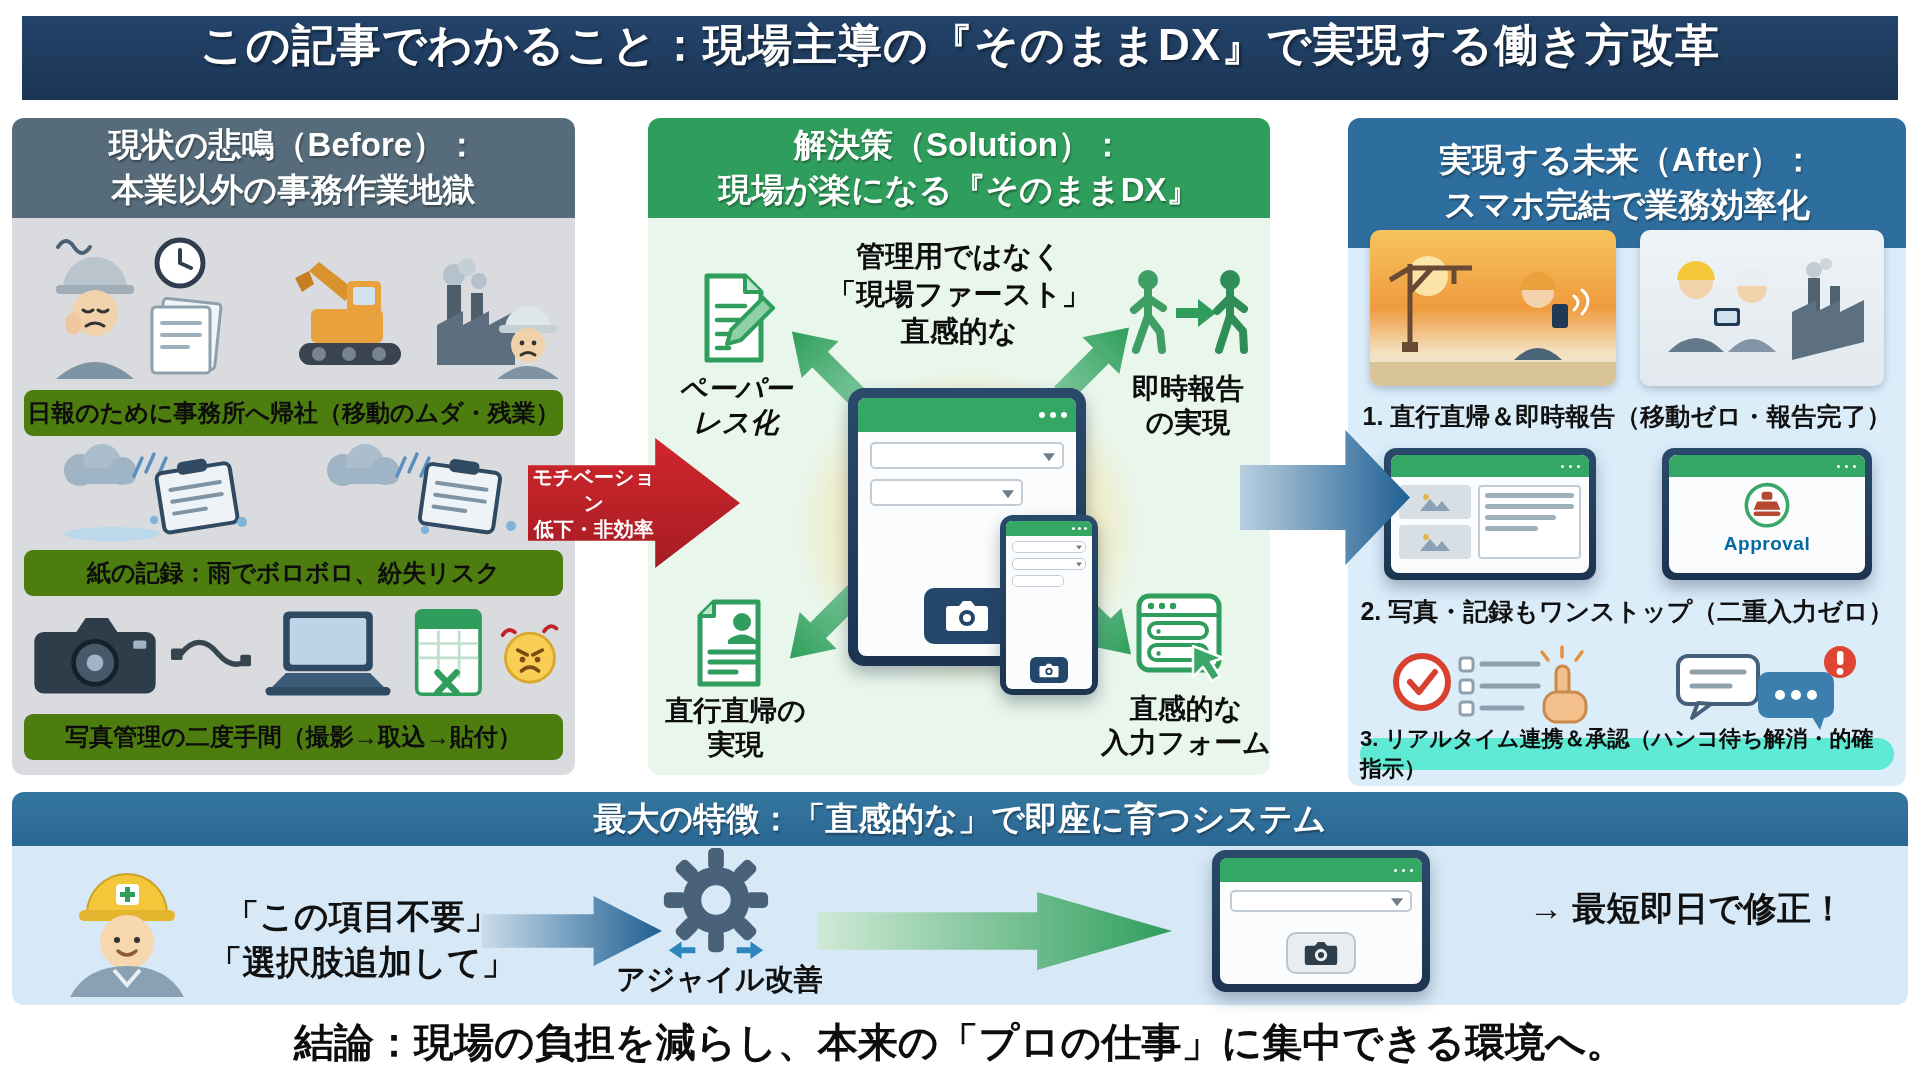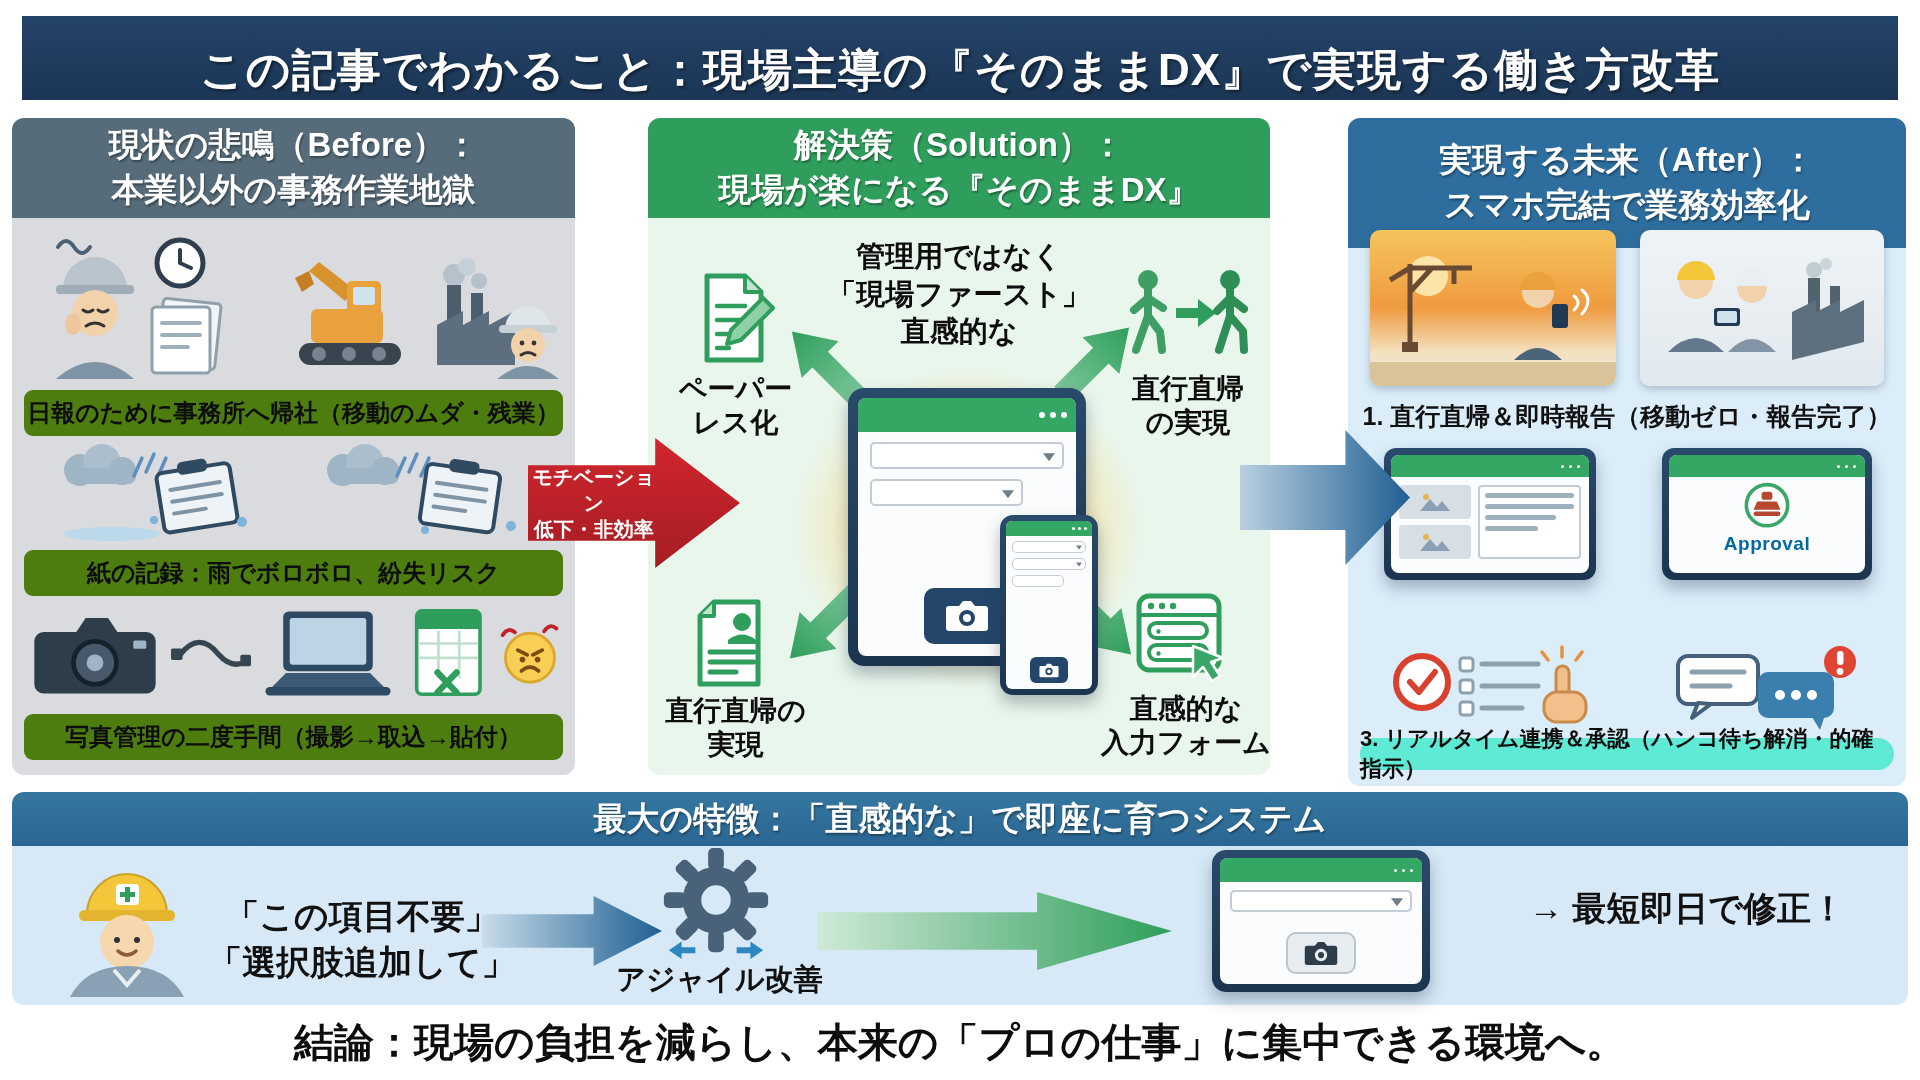--- a/index.html
+++ b/index.html
@@ -8,21 +8,21 @@
     position:relative; background:#ffffff; overflow:hidden;
     font-family:"Liberation Sans","DejaVu Sans",sans-serif;
     color:#111;
   }
   .abs { position:absolute; }
 
   
   .banner {
     left:22px; top:16px; width:1876px; height:84px;
     background:linear-gradient(180deg,#24436a,#1b3655);
-    display:flex; align-items:flex-end; justify-content:center;
+    display:flex; align-items:flex-start; justify-content:center;
     color:#fff; font-size:44px; font-weight:bold; letter-spacing:1px;
     text-shadow:2px 2px 3px rgba(0,0,0,.45);
   }
 
   
   .panel { border-radius:12px; }
   .panel-hdr {
     position:absolute; left:0; top:0; right:0; height:100px;
     border-radius:12px 12px 0 0;
     display:flex; flex-direction:column; align-items:center; justify-content:center;
@@ -268,36 +268,36 @@
   </div>
 
   <span class="abs" style="left:40px; top:150px;">
     <svg width="92" height="100" viewBox="0 0 90 100">
       <path d="M18 8 h38 l16 16 v68 h-54 z" fill="#fff" stroke="#2f9e5c" stroke-width="5" stroke-linejoin="round"></path>
       <path d="M56 8 v16 h16" fill="#bfe5cd" stroke="#2f9e5c" stroke-width="4" stroke-linejoin="round"></path>
       <path d="M28 38 h28 M28 52 h28 M28 66 h16 M28 80 h12" stroke="#2f9e5c" stroke-width="4.5" stroke-linecap="round"></path>
       <path d="M74 30 l10 10 -32 32 -14 4 4 -14 z" fill="#8fd0a6" stroke="#2f9e5c" stroke-width="4" stroke-linejoin="round"></path>
     </svg>
   </span>
-  <div class="sol-label" style="left:0; top:254px; width:175px;">
+  <div class="sol-label" style="left:0; top:254px; width:175px;font-style:italic;">
     <div>ペーパー</div>
     <div>レス化</div>
   </div>
 
   <span class="abs" style="left:472px; top:146px;">
     <svg width="140" height="104" viewBox="0 0 140 104">
       <circle cx="28" cy="16" r="10" fill="#3f9e63"></circle>
       <path d="M28 26 v26 M28 34 l-14 12 M28 34 l15 10 M28 52 l-12 34 M28 52 l12 16 l2 18" stroke="#3f9e63" stroke-width="8" fill="none" stroke-linecap="round" stroke-linejoin="round"></path>
       <path d="M56 44 h22 v-9 l18 14 -18 14 v-9 h-22 z" fill="#2f9e5c"></path>
       <circle cx="110" cy="16" r="10" fill="#2f8e55"></circle>
       <path d="M110 26 v26 M110 34 l-13 13 M110 34 l14 11 M110 52 l-11 34 M110 52 l13 15 l1 19" stroke="#2f8e55" stroke-width="8" fill="none" stroke-linecap="round" stroke-linejoin="round"></path>
     </svg>
   </span>
   <div class="sol-label" style="left:455px; top:254px; width:170px;">
-    <div>直行直帰</div>
+    <div>即時報告</div>
     <div>の実現</div>
   </div>
 
   <div class="abs arrow-green-shape" style="left:130px; top:218px; width:95px; height:58px; background:linear-gradient(90deg,#7cc79a,#2f9e5c); transform:rotate(-135deg);"></div>
   <div class="abs arrow-green-shape" style="left:400px; top:214px; width:95px; height:58px; background:linear-gradient(90deg,#7cc79a,#2f9e5c); transform:rotate(-45deg);"></div>
   <div class="abs arrow-green-shape" style="left:128px; top:478px; width:95px; height:58px; background:linear-gradient(90deg,#7cc79a,#2f9e5c); transform:rotate(135deg);"></div>
   <div class="abs arrow-green-shape" style="left:402px; top:474px; width:95px; height:58px; background:linear-gradient(90deg,#7cc79a,#2f9e5c); transform:rotate(45deg);"></div>
 
   <div class="tab-frame" style="left:200px; top:270px; width:238px; height:278px;">
     <div class="tab-screen">
@@ -462,20 +462,21 @@
         <svg width="54" height="52" viewBox="0 0 60 58">
           <circle cx="30" cy="27" r="23" fill="none" stroke="#3aa768" stroke-width="4"></circle>
           <rect x="24" y="12" width="12" height="9" rx="3" fill="#b5482f"></rect>
           <path d="M19 23 h22 l4 9 h-30 z" fill="#b5482f"></path>
           <rect x="15" y="34" width="30" height="5" rx="2.5" fill="#b5482f"></rect>
         </svg>
         <span class="approval-text">Approval</span>
       </div>
     </div>
   </div>
+  <div class="a-cap" style="top:477px;">2. 写真・記録もワンストップ（二重入力ゼロ）</div>
 
   <span class="abs" style="left:40px; top:522px;">
     <svg width="215" height="92" viewBox="0 0 215 92">
       <circle cx="34" cy="42" r="26" fill="#fff" stroke="#d8402f" stroke-width="6"></circle>
       <path d="M22 42 l9 10 16 -20" stroke="#d8402f" stroke-width="6" fill="none" stroke-linecap="round" stroke-linejoin="round"></path>
       <rect x="72" y="18" width="13" height="13" rx="3" fill="#fff" stroke="#8fa0ad" stroke-width="3"></rect>
       <rect x="72" y="40" width="13" height="13" rx="3" fill="#fff" stroke="#8fa0ad" stroke-width="3"></rect>
       <rect x="72" y="62" width="13" height="13" rx="3" fill="#fff" stroke="#8fa0ad" stroke-width="3"></rect>
       <path d="M94 24 h56 M94 46 h56 M94 68 h40" stroke="#8fa0ad" stroke-width="5" stroke-linecap="round"></path>
       <path d="M160 20 l-6 -8 M174 17 v-10 M188 20 l6 -8" stroke="#e8913c" stroke-width="3.5" stroke-linecap="round"></path>

